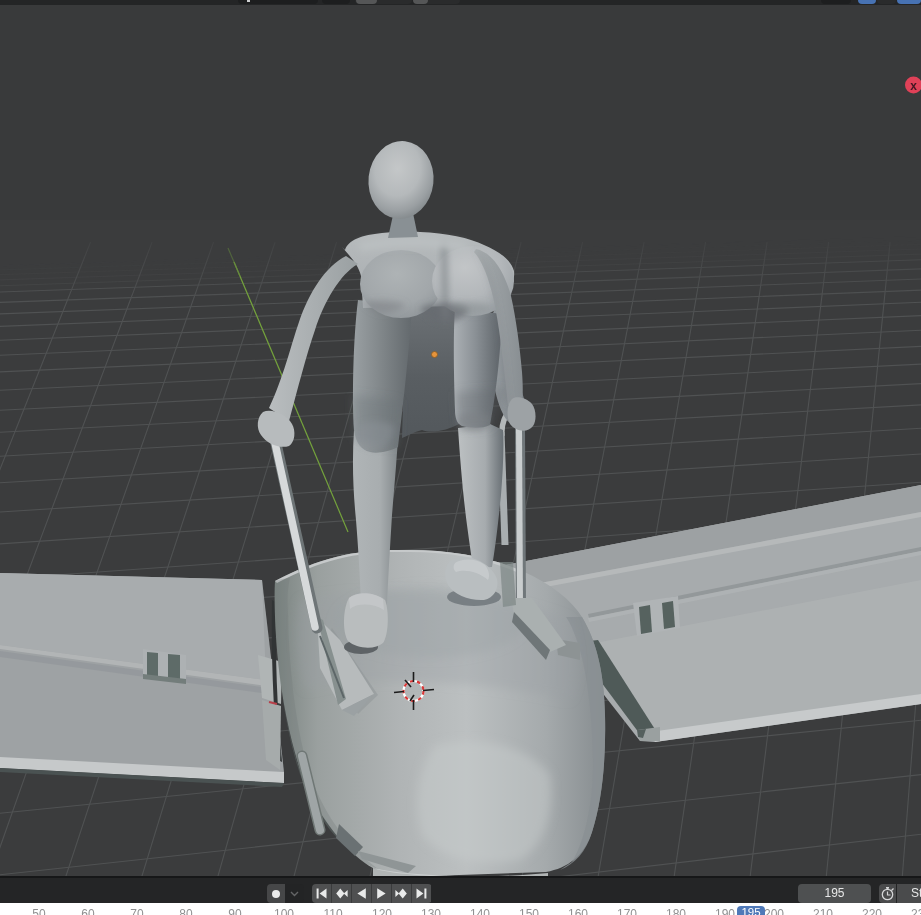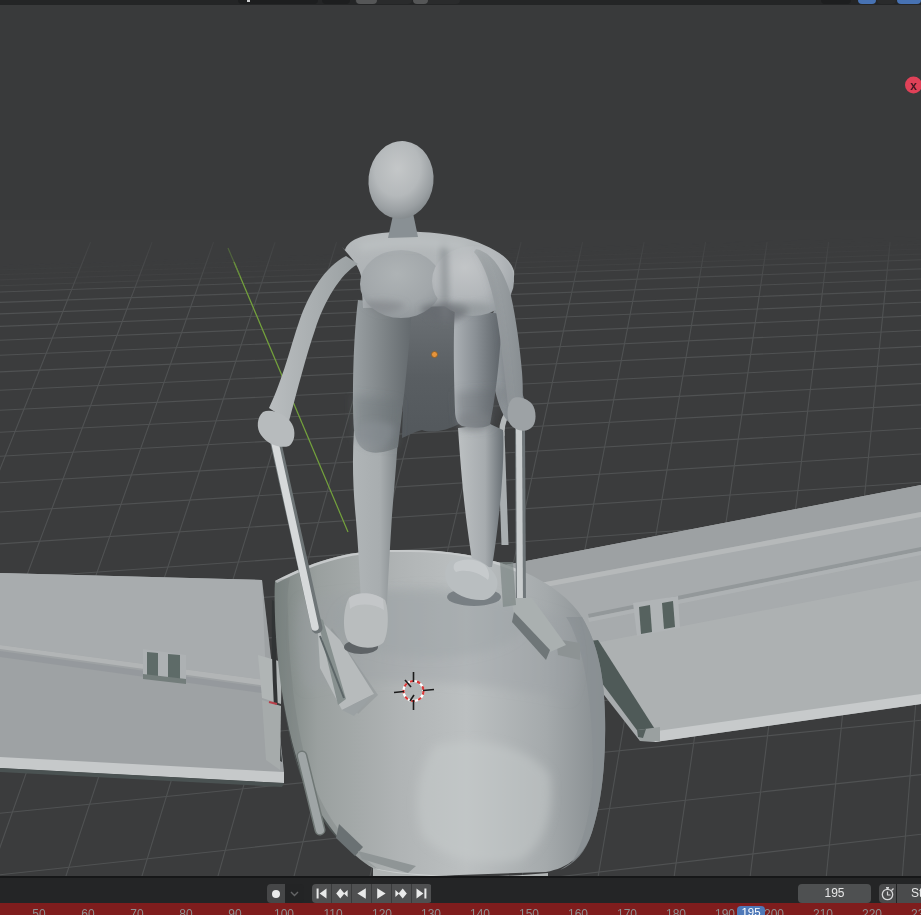--- a/index.html
+++ b/index.html
@@ -2,21 +2,21 @@
 <html><head>
 <meta charset="utf-8">
 <style>
   html,body { margin:0; padding:0; background:#1f2021; width:921px; height:915px; overflow:hidden;
     font-family:"Liberation Sans", sans-serif; }
   #stage { position:relative; width:921px; height:915px; }
   .abs { position:absolute; }
   #topstrip { left:0; top:0; width:921px; height:5px; background:#242526; }
   .tbtn { position:absolute; top:-14px; height:18px; border-radius:4px; background:#1d1e1f; }
   #thead { left:0; top:876px; width:921px; height:27px; background:#242526; border-top:2px solid #161718; box-sizing:border-box; }
-  #ruler { left:0; top:903px; width:921px; height:12px; background:#7f1d1d; overflow:hidden; }
+  #ruler { left:0; top:903px; width:921px; height:12px; background:#ffffff; overflow:hidden; }
   .rnum { position:absolute; top:4px; transform:translateX(-50%); color:#8f9091; font-size:12px; }
   #curframe { position:absolute; left:737px; top:3px; width:28px; height:14px; background:#4f79b8;
      border-radius:4px; color:#fff; font-size:11.5px; text-align:center; line-height:13px; }
   .grp { position:absolute; top:6px; height:19px; border-radius:4px; overflow:hidden; display:flex; }
   .pbtn { width:19px; height:19px; background:#4f5051; border-right:1px solid #3a3b3c; position:relative; }
   .pbtn:last-child { border-right:none; }
   .pbtn svg { position:absolute; left:0; top:0; }
   #field195 { position:absolute; left:798px; top:6px; width:73px; height:19px; background:#4e5051;
      border-radius:4px; color:#e7e8e8; font-size:12px; text-align:center; line-height:19px; }
   #swbtn { position:absolute; left:879px; top:6px; width:17px; height:19px; background:#4a4b4c;

